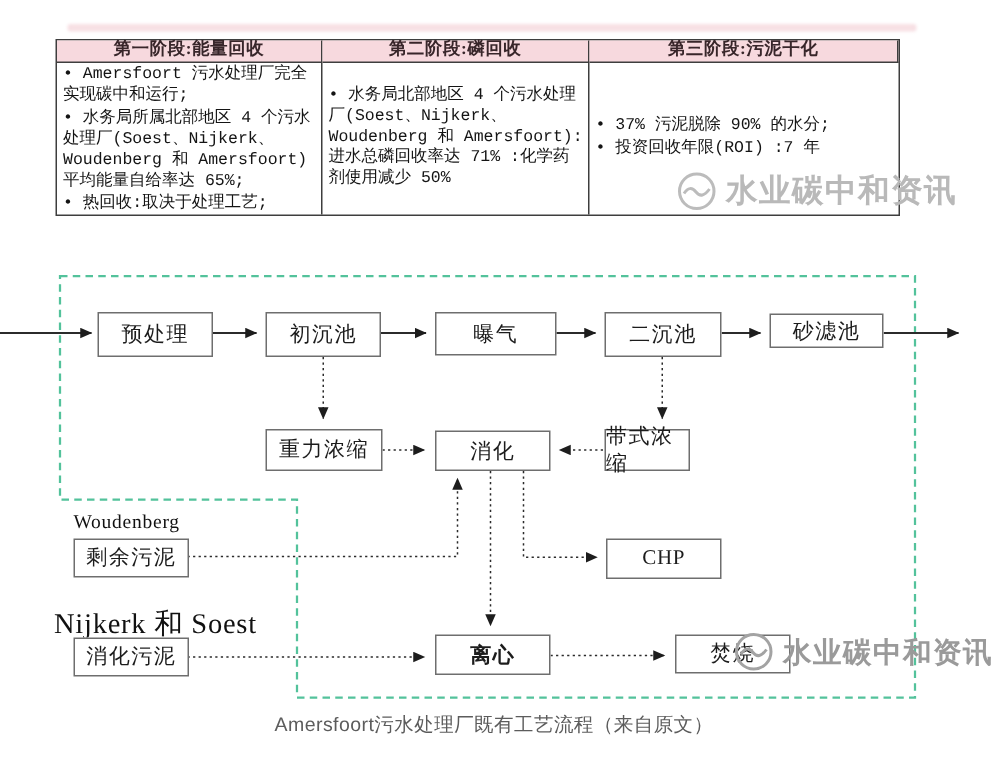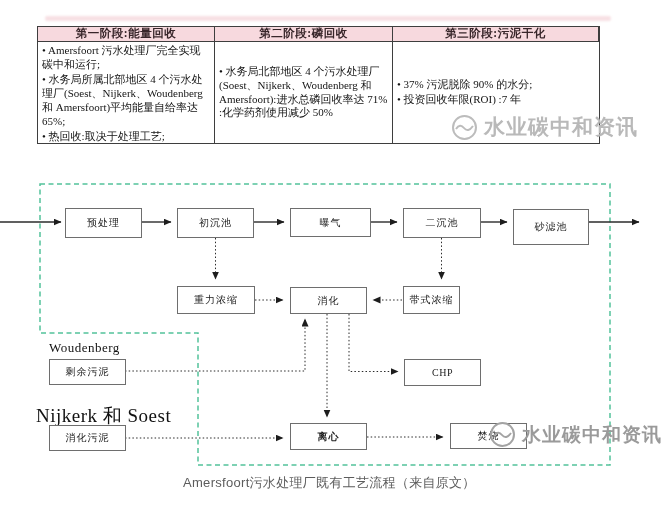--- a/index.html
+++ b/index.html
@@ -27,28 +27,28 @@
     font-size:11.5px; font-weight:bold; color:#38262a;
     display:flex; align-items:center; justify-content:center;
     line-height:1; letter-spacing:.5px;
   }
   .phase-table .hcell:not(:last-child),
   .phase-table .bcell:not(:last-child) { border-right:1px solid #3e3e3e; }
   .phase-table .bcell {
     font-size:11px; line-height:1.27; padding:2px 3px 1px 4px; overflow:hidden;
   }
   .phase-table .bcell.center { display:flex; flex-direction:column; justify-content:center; }
-  .bullet { margin-bottom:1px; }
+  .bullet { margin-bottom:1px;font-family:Liberation Mono, monospace; }
 
   
   svg.flow { position:absolute; left:0; top:0; width:663px; height:514px; pointer-events:none; }
   .pbox {
     position:absolute; border:1px solid #6e6e6e; background:#ffffff;
     display:flex; align-items:center; justify-content:center;
-    font-size:10px; color:#1c1c1c; letter-spacing:1px;
+    font-size:14px; color:#1c1c1c; letter-spacing:1px;
     font-family:"Liberation Serif","DejaVu Serif",serif;
   }
   .src-label {
     position:absolute; font-size:13px; color:#111;
     font-family:"Liberation Serif","DejaVu Serif",serif; letter-spacing:.5px;
   }
 
   
   .watermark {
     position:absolute; display:flex; align-items:center; gap:6px;
@@ -126,21 +126,21 @@
       <polyline points="349,314 349,371.5 398,371.5" marker-end="url(#ah)"></polyline>
       <line x1="125" y1="438" x2="283" y2="438" marker-end="url(#ah)"></line>
       <line x1="367" y1="437" x2="443" y2="437" marker-end="url(#ah)"></line>
     </g>
   </svg>
 
   <div class="pbox" style="left:65px;top:208px;width:77px;height:30px;">预处理</div>
   <div class="pbox" style="left:177px;top:208px;width:77px;height:30px;">初沉池</div>
   <div class="pbox" style="left:290px;top:208px;width:81px;height:29px;">曝气</div>
   <div class="pbox" style="left:403px;top:208px;width:78px;height:30px;">二沉池</div>
-  <div class="pbox" style="left:513px;top:209px;width:76px;height:36px;">砂滤池</div>
+  <div class="pbox" style="left:513px;top:209px;width:76px;height:23px;">砂滤池</div>
 
   <div class="pbox" style="left:177px;top:286px;width:78px;height:28px;">重力浓缩</div>
   <div class="pbox" style="left:290px;top:287px;width:77px;height:27px;">消化</div>
   <div class="pbox" style="left:403px;top:286px;width:57px;height:28px;">带式浓缩</div>
 
   <div class="pbox" style="left:404px;top:359px;width:77px;height:27px;letter-spacing:.5px;">CHP</div>
 
   <div class="src-label" style="left:49px;top:340px;">Woudenberg</div>
   <div class="pbox" style="left:49px;top:359px;width:77px;height:26px;">剩余污泥</div>
 

